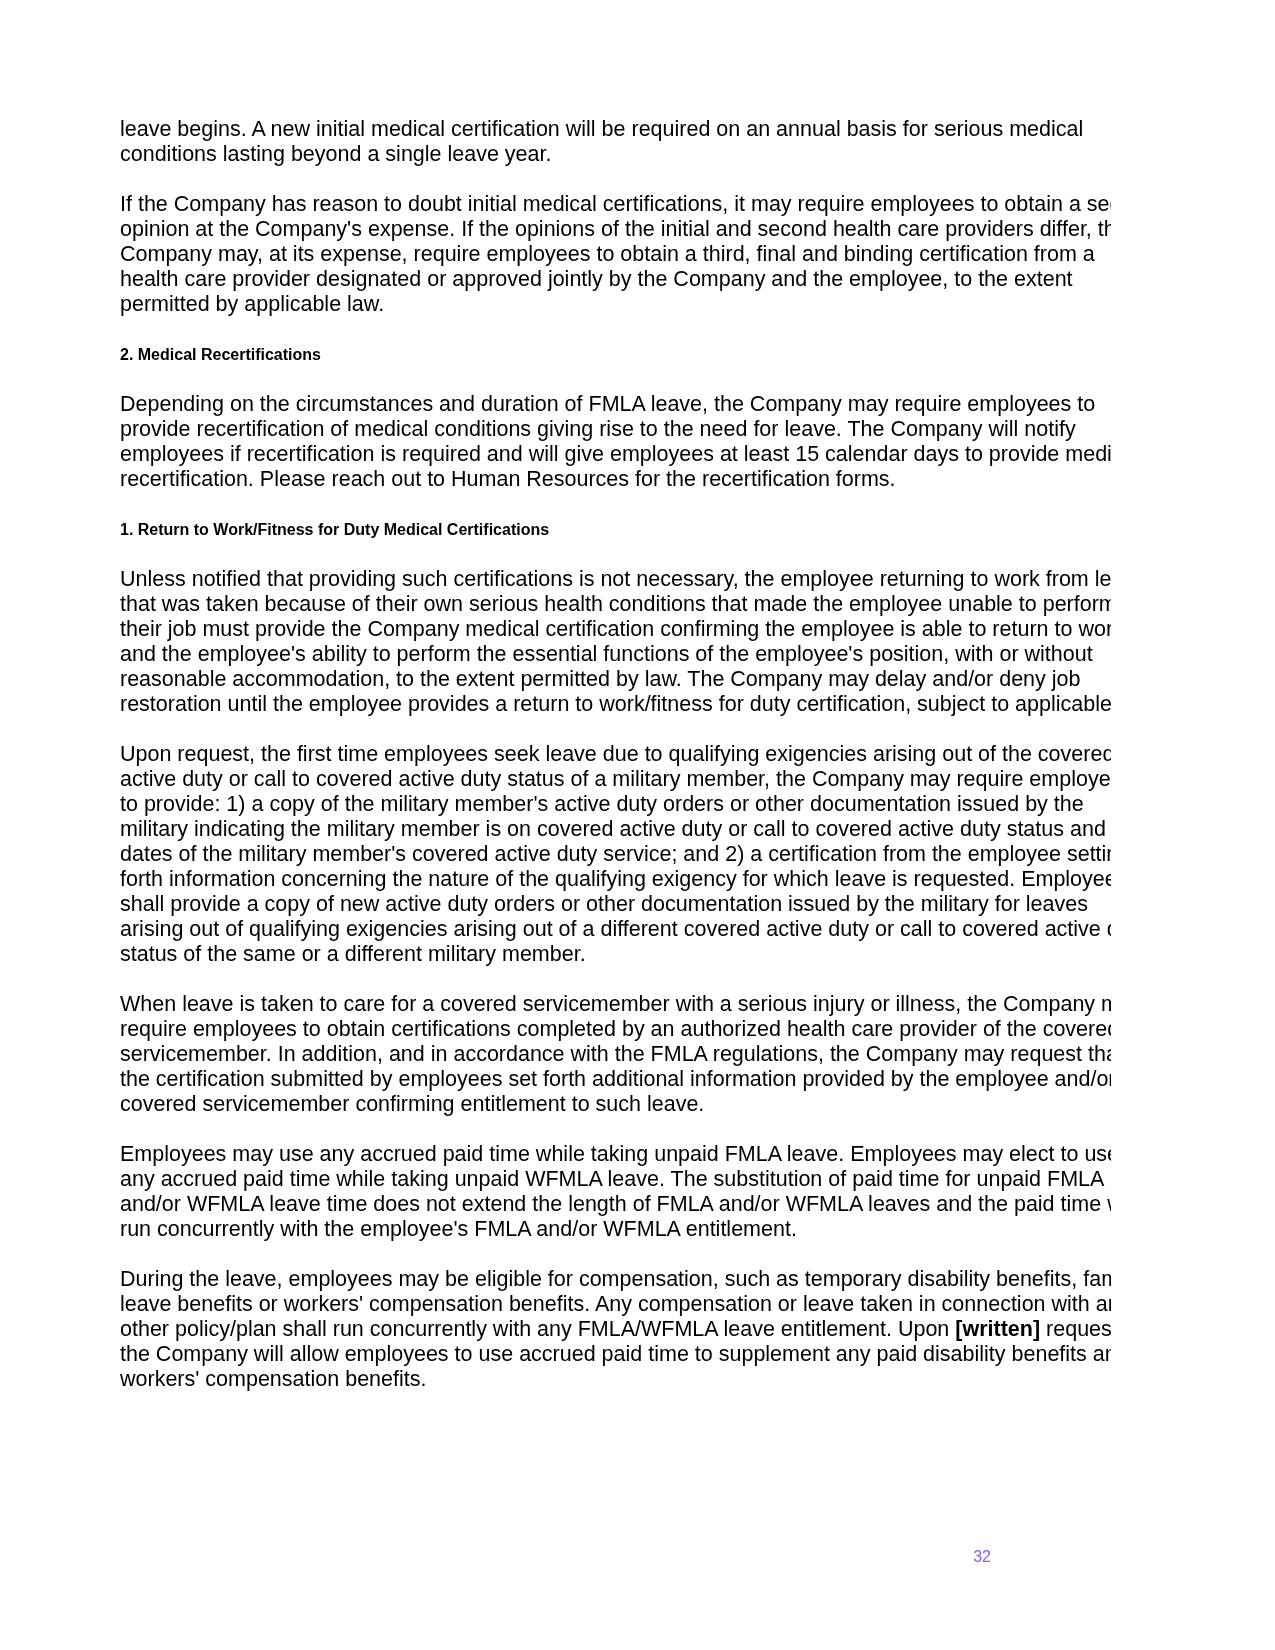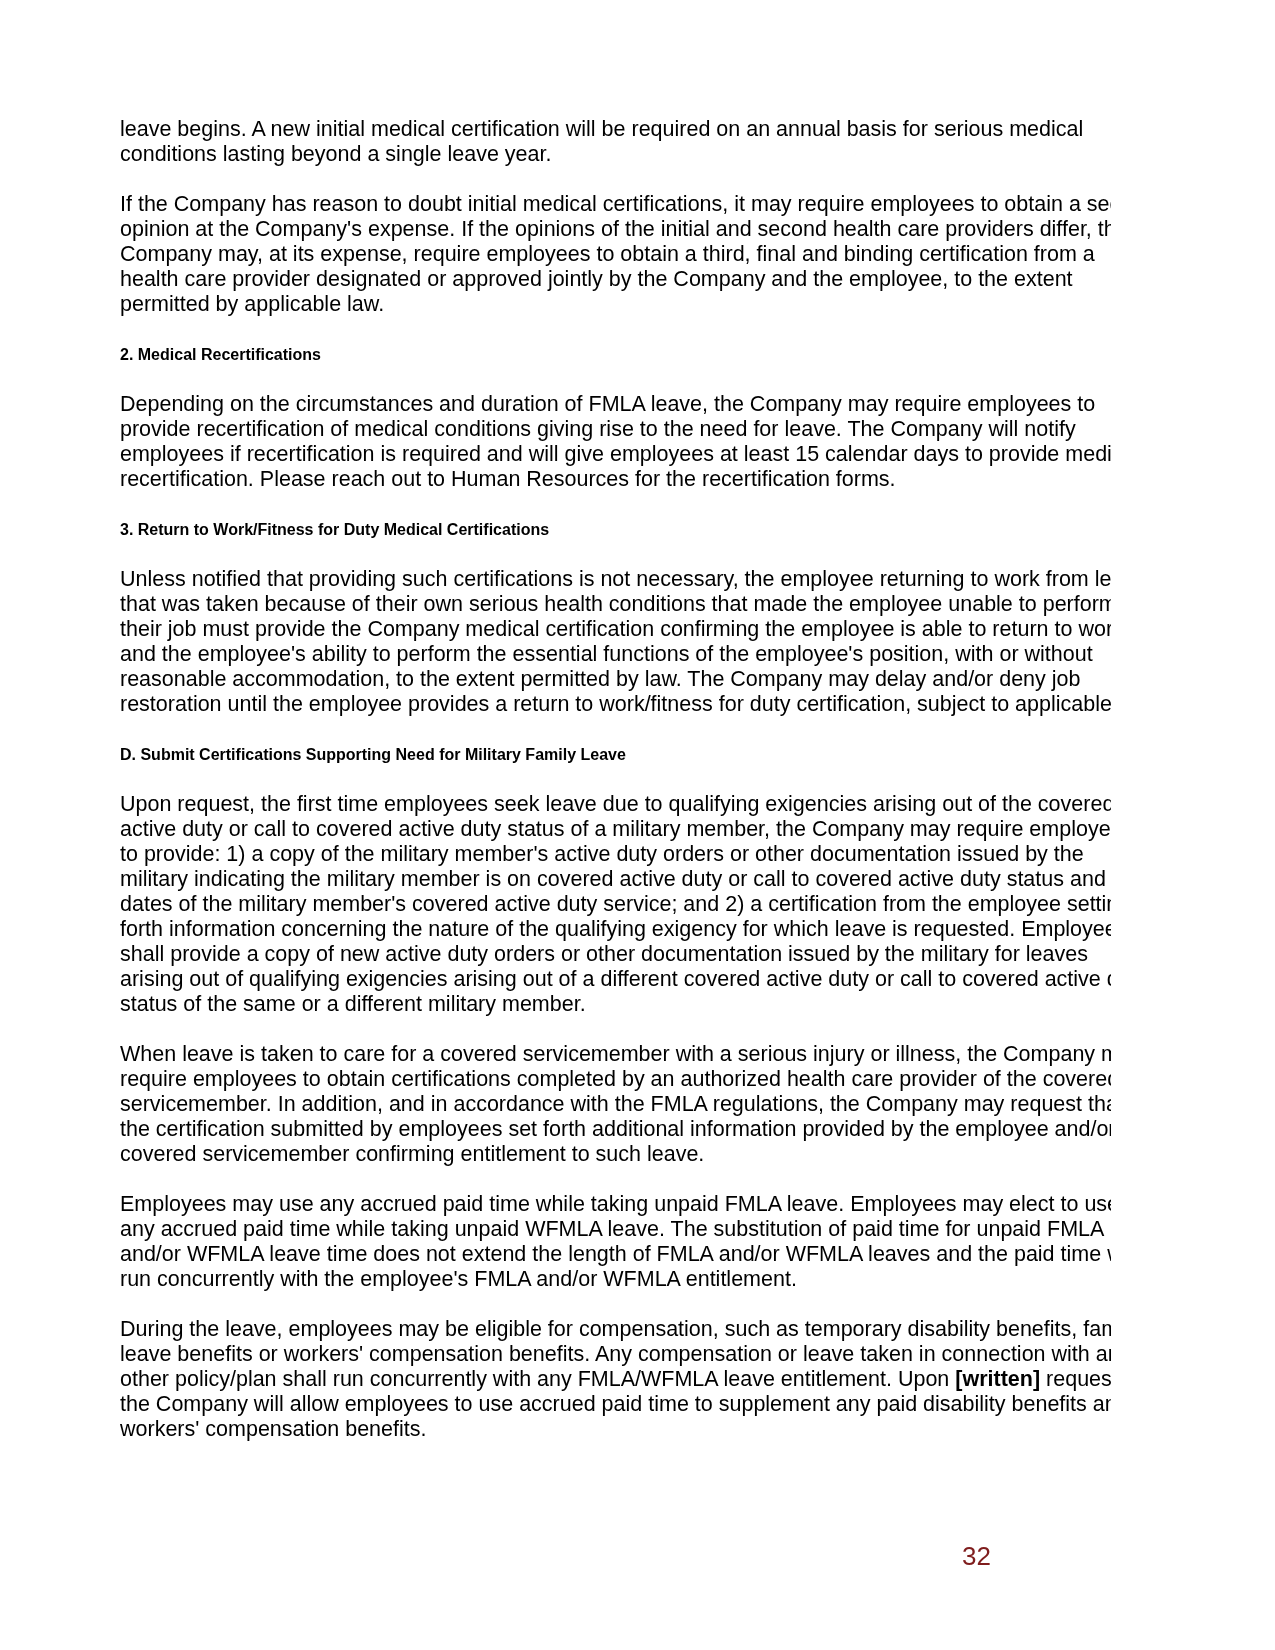--- a/index.html
+++ b/index.html
@@ -37,44 +37,43 @@
     padding: 0;
   }
   .content strong {
     font-weight: bold;
     text-align: center;
   }
   .page-number {
     position: absolute;
     right: 120px;
     top: 1544px;
-    font-size: 26px;
+    font-size: 16px;
     line-height: 25px;
-    color: #7f1d1d;
+    color: #8b5cf6;
   }
 </style>
 </head>
 <body>
 
 <div class="page">
   <div class="content">
 
     <p>leave begins. A new initial medical certification will be required on an annual basis for serious medical conditions lasting beyond a single leave year.</p>
 
     <p>If the Company has reason to doubt initial medical certifications, it may require employees to obtain a second opinion at the Company's expense. If the opinions of the initial and second health care providers differ, the Company may, at its expense, require employees to obtain a third, final and binding certification from a health care provider designated or approved jointly by the Company and the employee, to the extent permitted by applicable law.</p>
 
     <h2>2. Medical Recertifications</h2>
 
     <p>Depending on the circumstances and duration of FMLA leave, the Company may require employees to provide recertification of medical conditions giving rise to the need for leave. The Company will notify employees if recertification is required and will give employees at least 15 calendar days to provide medical recertification. Please reach out to Human Resources for the recertification forms.</p>
 
-    <h2>3. Return to Work/Fitness for Duty Medical Certifications</h2>
+    <h2>1. Return to Work/Fitness for Duty Medical Certifications</h2>
 
     <p>Unless notified that providing such certifications is not necessary, the employee returning to work from leave that was taken because of their own serious health conditions that made the employee unable to perform their job must provide the Company medical certification confirming the employee is able to return to work and the employee's ability to perform the essential functions of the employee's position, with or without reasonable accommodation, to the extent permitted by law. The Company may delay and/or deny job restoration until the employee provides a return to work/fitness for duty certification, subject to applicable law.</p>
 
-    <h2>D. Submit Certifications Supporting Need for Military Family Leave</h2>
 
     <p>Upon request, the first time employees seek leave due to qualifying exigencies arising out of the covered active duty or call to covered active duty status of a military member, the Company may require employees to provide: 1) a copy of the military member's active duty orders or other documentation issued by the military indicating the military member is on covered active duty or call to covered active duty status and the dates of the military member's covered active duty service; and 2) a certification from the employee setting forth information concerning the nature of the qualifying exigency for which leave is requested. Employees shall provide a copy of new active duty orders or other documentation issued by the military for leaves arising out of qualifying exigencies arising out of a different covered active duty or call to covered active duty status of the same or a different military member.</p>
 
     <p>When leave is taken to care for a covered servicemember with a serious injury or illness, the Company may require employees to obtain certifications completed by an authorized health care provider of the covered servicemember. In addition, and in accordance with the FMLA regulations, the Company may request that the certification submitted by employees set forth additional information provided by the employee and/or the covered servicemember confirming entitlement to such leave.</p>
 
 
     <p>Employees may use any accrued paid time while taking unpaid FMLA leave. Employees may elect to use any accrued paid time while taking unpaid WFMLA leave. The substitution of paid time for unpaid FMLA and/or WFMLA leave time does not extend the length of FMLA and/or WFMLA leaves and the paid time will run concurrently with the employee's FMLA and/or WFMLA entitlement.</p>
 
     <p><span>During the leave, employees may be eligible for compensation, such as temporary disability benefits, family leave benefits or workers' compensation benefits. Any compensation or leave taken in connection with any other policy/plan shall run concurrently with any FMLA/WFMLA leave entitlement. Upon </span><strong>[written]</strong><span> request, the Company will allow employees to use accrued paid time to supplement any paid disability benefits and workers' compensation benefits.</span></p>
 

